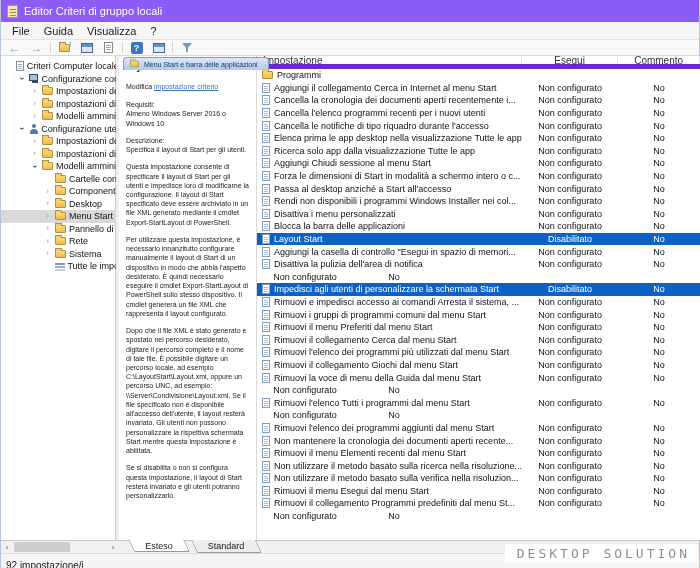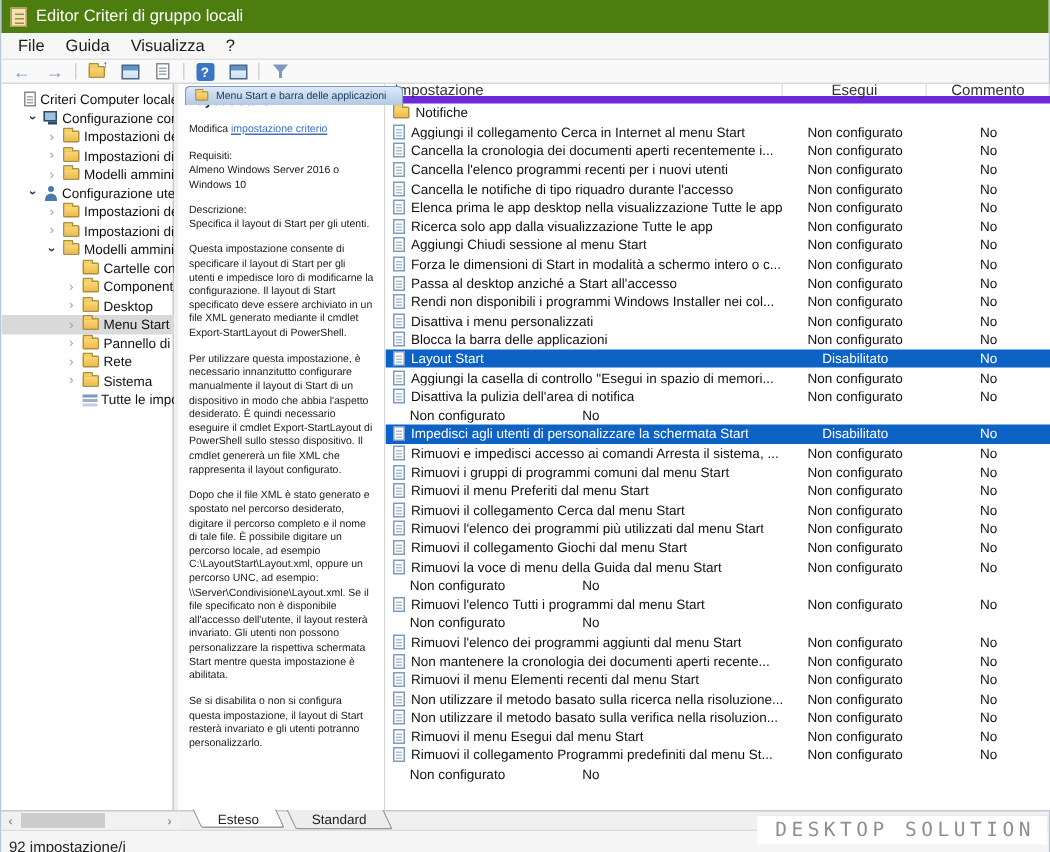--- a/index.html
+++ b/index.html
@@ -1,21 +1,21 @@
 <!DOCTYPE html>
 <html><head>
 <meta charset="utf-8">
 <style>
   *{box-sizing:border-box;margin:0;padding:0}
   html,body{width:700px;height:568px;overflow:hidden;background:#fff;
     font-family:"Liberation Sans",sans-serif;}
   .window{width:700px;height:568px;display:flex;flex-direction:column;position:relative;
     border-left:1px solid #b9c6d8;border-right:1px solid #b9c6d8;background:#fff}
   
-  .titlebar{height:22px;background:#4d7c0f;color:#fff;display:flex;align-items:center;
+  .titlebar{height:22px;background:#8b5cf6;color:#fff;display:flex;align-items:center;
     padding:0 6px;font-size:11px;flex:none}
   .ic-app{width:11px;height:13px;background:#f1e3b3;border:1px solid #b89b52;position:relative;
     display:inline-block;margin-right:6px}
   .ic-app::before{content:"";position:absolute;left:2px;top:3px;width:6px;height:1px;
     background:#a3863f;box-shadow:0 3px 0 #a3863f,0 6px 0 #a3863f}
   
   .menubar{height:18px;background:#f6f6f6;border-bottom:1px solid #e2e2e2;display:flex;
     align-items:center;padding:0 4px;font-size:11px;color:#1a1a1a;flex:none}
   .menu-item{padding:1px 7px;cursor:default}
   
@@ -306,21 +306,21 @@
           <div class="list-header">
             <div class="lh-cell lh-name">Impostazione</div>
             <div class="lh-cell lh-stato">Esegui</div>
             <div class="lh-cell lh-comm">Commento</div>
             <div class="lh-cell lh-spare"></div>
           </div>
           <div class="list-rows">
               <div class="lrow">
                 <div class="lc-name">
                   <span class="ic fold"></span>
-                  <span class="txt">Notifiche</span>
+                  <span class="txt">Programmi</span>
                 </div>
                 <div class="lc-stato"></div>
                 <div class="lc-comm"></div>
                 <div class="lc-spare"></div>
               </div>
               <div class="lrow">
                 <div class="lc-name">
                   <span class="li-setting"></span>
                   <span class="txt">Aggiungi il collegamento Cerca in Internet al menu Start</span>
                 </div>

